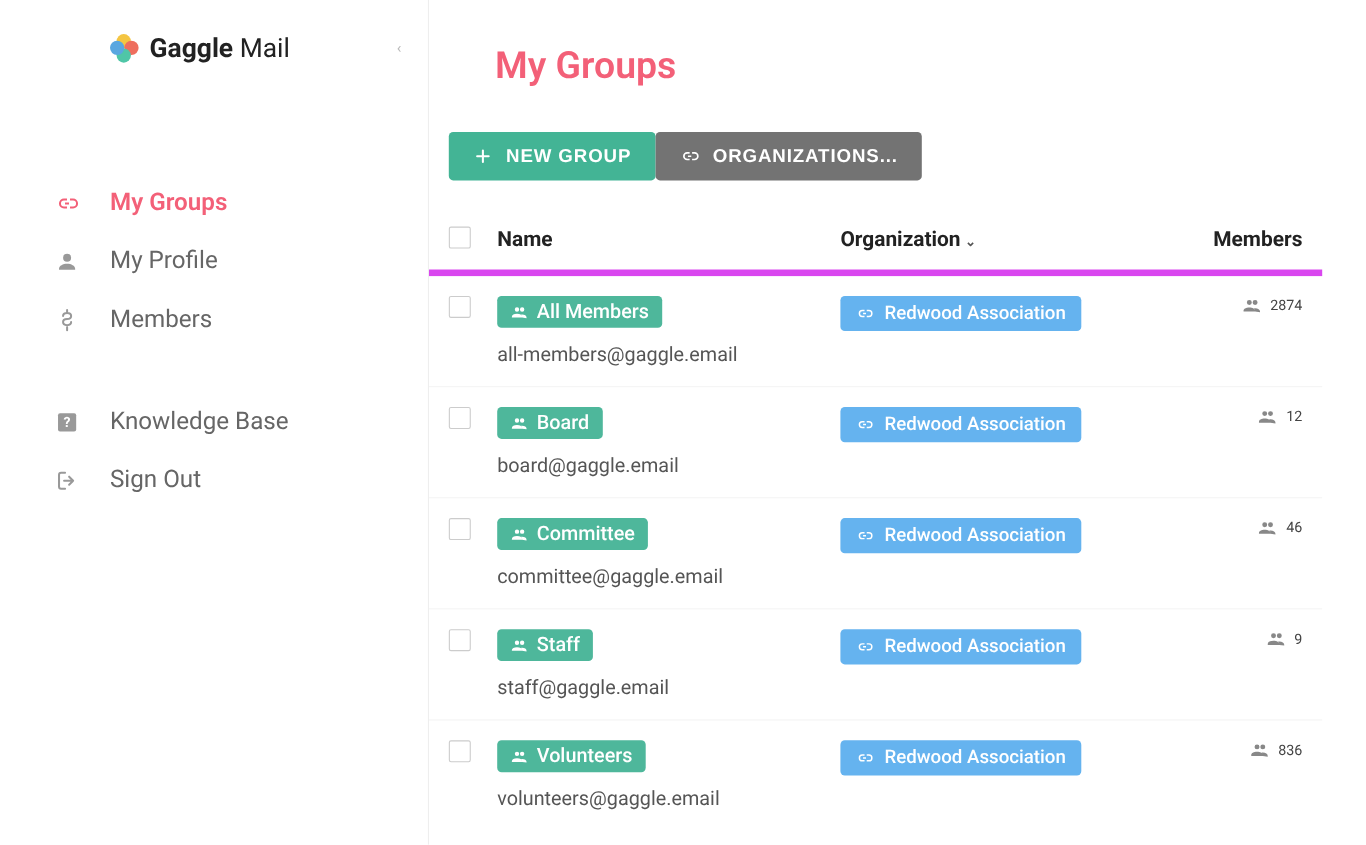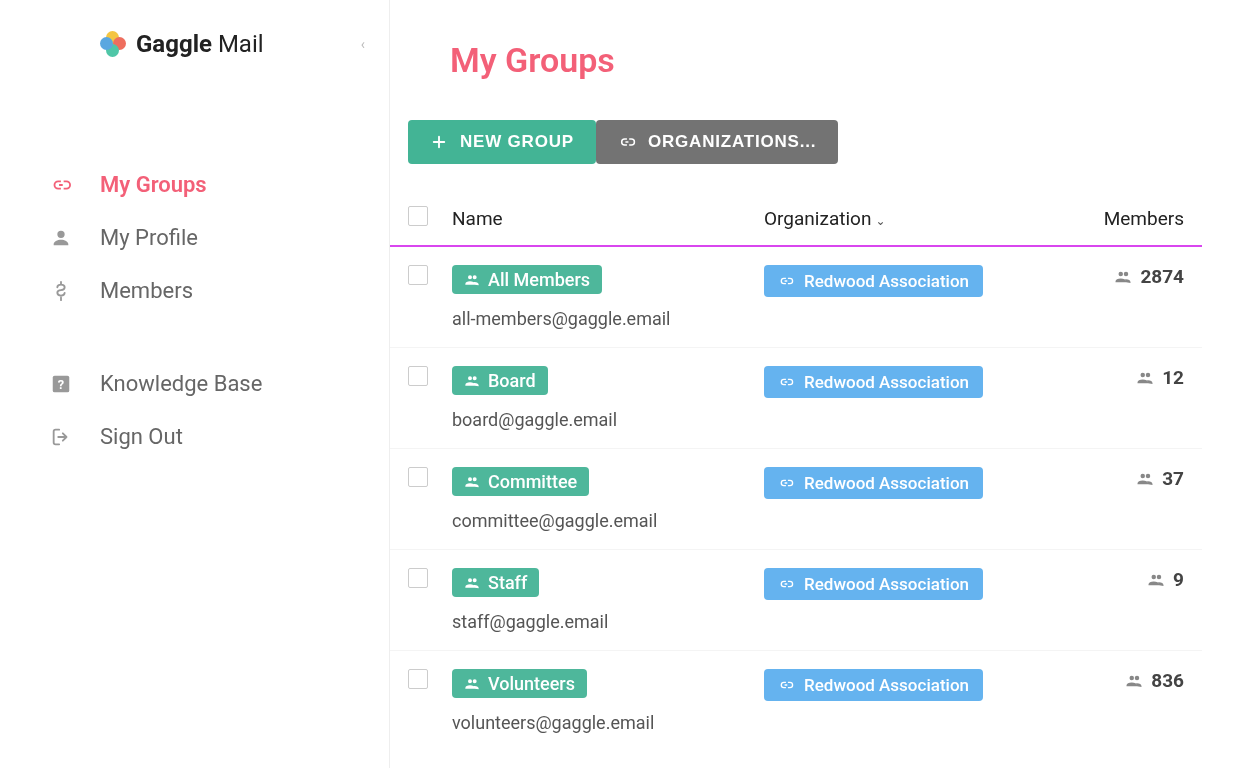--- a/index.html
+++ b/index.html
@@ -82,24 +82,24 @@
     letter-spacing: 0.8px;
     color: #fff;
     border: none; cursor: pointer;
   }
   .btn-green { background: #43b495; }
   .btn-blue  { background: #737373; }
   .btn .ico { width:18px; height:18px; display:inline-flex; }
 
   .table { width: 100%; }
   .thead {
-    display: flex; align-items: center;
+    display: flex; align-items: flex-start;
     padding: 14px 18px;
-    border-bottom: 2px solid #d946ef;
-    font-weight: 400;
+    border-bottom: 6px solid #d946ef;
+    font-weight: 700;
     font-size: 19px;
   }
   .col-check { width: 44px; }
   .col-name  { flex: 1; }
   .col-org   { width: 280px; }
   .col-members { width: 140px; text-align: right; }
   .checkbox {
     width: 20px; height: 20px; border:1.5px solid #ccc;
     border-radius: 2px; background:#fff; display:inline-block;
   }
@@ -120,21 +120,21 @@
   }
   .email { color:#555; font-size:18px; margin-top:8px;}
   .org-pill {
     display:inline-flex; align-items:center; gap:10px;
     background:#65b3ef; color:#fff;
     padding:6px 14px; border-radius:4px;
     font-size:17px; font-weight:500;
   }
   .members-cell {
     display:flex; align-items:center; justify-content:flex-end; gap:8px;
-    font-size:19px; color:#444;font-weight:bold;
+    font-size:13px; color:#444;
   }
   .members-cell .ppl-icon { color:#888; }
   svg { display:block; }
 </style>
 </head>
 <body>
 
 <svg width="0" height="0" style="position:absolute">
   <defs>
     <g id="i-link">
@@ -342,21 +342,21 @@
                 </span>
         <span>Redwood Association</span>
       </span>
     </div>
     <div class="col-members members-cell">
       <span class="ppl-icon">
                 <svg width="18" height="18" viewBox="0 0 24 24">
                   <use href="#i-people"></use>
                 </svg>
               </span>
-      <span>37</span>
+      <span>46</span>
     </div>
           </div>
           <div class="row">
     <div class="col-check"><span class="checkbox"></span></div>
     <div class="col-name">
       <div class="chip">
         <span>
                   <svg width="16" height="16" viewBox="0 0 24 24" style="color:#fff">
                     <use href="#i-people"></use>
                   </svg>

